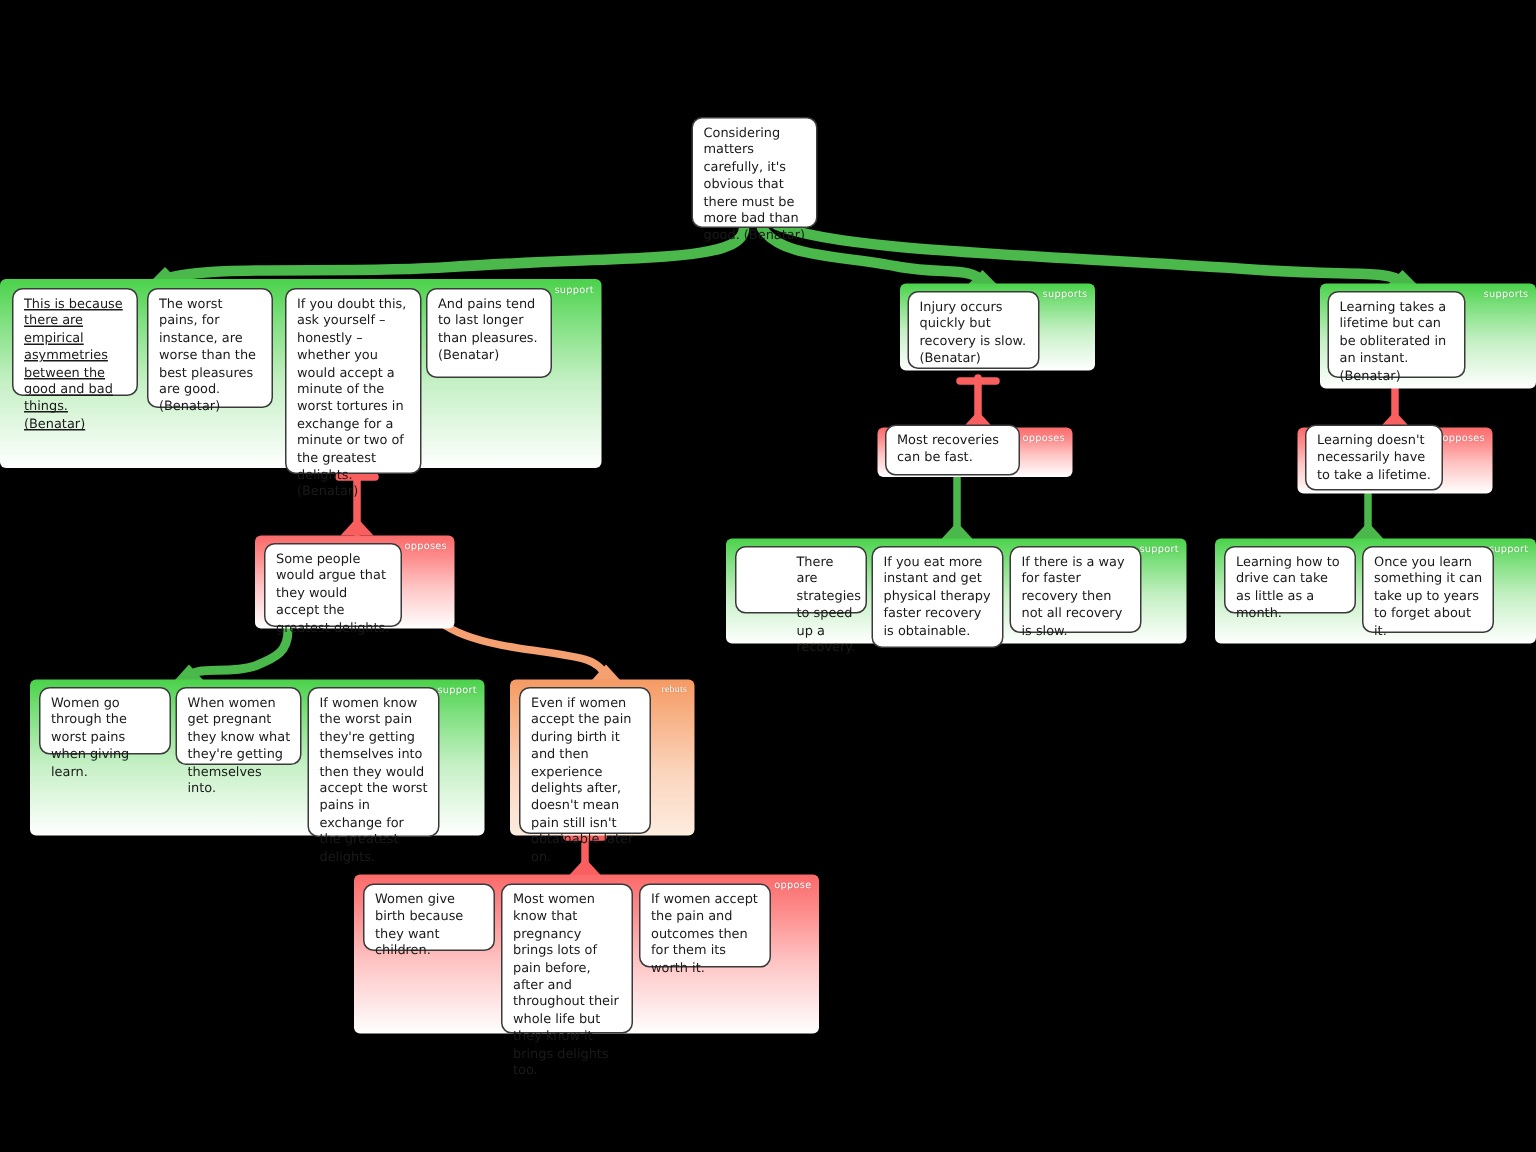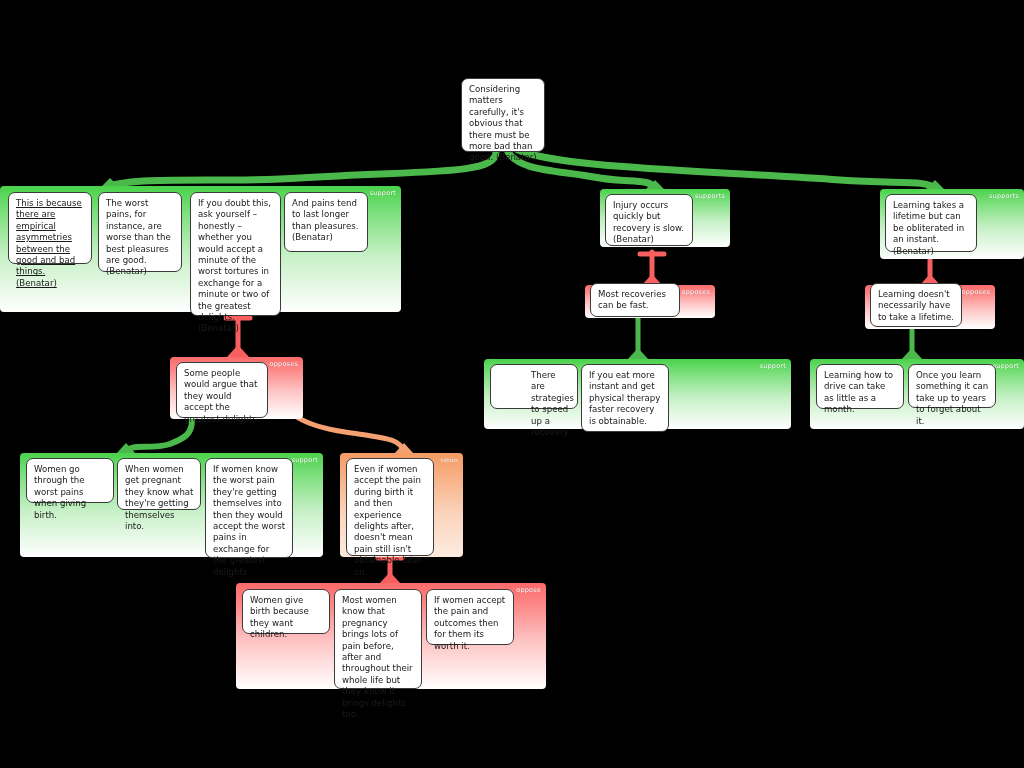--- a/index.html
+++ b/index.html
@@ -121,43 +121,46 @@
 
   <div class="group support" style="left:484px;top:359px;width:307px;height:70px;">
     <span class="grp-label">support</span>
   </div>
   <div class="node" style="left:490px;top:364px;width:88px;height:45px;padding-left:40px;">
     <p>There are strategies to speed up a recovery.</p>
   </div>
   <div class="node" style="left:581px;top:364px;width:88px;height:68px;">
     <p>If you eat more instant and get physical therapy faster recovery is obtainable.</p>
   </div>
+  <div class="node" style="left:673px;top:364px;width:88px;height:58px;">
+    <p>If there is a way for faster recovery then not all recovery is slow.</p>
+  </div>
 
   <div class="group support" style="left:810px;top:359px;width:214px;height:70px;">
     <span class="grp-label">support</span>
   </div>
   <div class="node" style="left:816px;top:364px;width:88px;height:45px;">
     <p>Learning how to drive can take as little as a month.</p>
   </div>
-  <div class="node" style="left:908px;top:364px;width:88px;height:44px;">
+  <div class="node" style="left:908px;top:364px;width:88px;height:58px;">
     <p>Once you learn something it can take up to years to forget about it.</p>
   </div>
 
   <div class="group opposes" style="left:170px;top:357px;width:133px;height:62px;">
     <span class="grp-label">opposes</span>
   </div>
   <div class="node" style="left:176px;top:362px;width:92px;height:56px;">
     <p>Some people would argue that they would accept the greatest delights.</p>
   </div>
 
   <div class="group support" style="left:20px;top:453px;width:303px;height:104px;">
     <span class="grp-label">support</span>
   </div>
   <div class="node" style="left:26px;top:458px;width:88px;height:45px;">
-    <p>Women go through the worst pains when giving birth.</p>
+    <p>Women go through the worst pains when giving learn.</p>
   </div>
   <div class="node" style="left:117px;top:458px;width:84px;height:52px;">
     <p>When women get pregnant they know what they're getting themselves into.</p>
   </div>
   <div class="node" style="left:205px;top:458px;width:88px;height:100px;">
     <p>If women know the worst pain they're getting themselves into then they would accept the worst pains in exchange for the greatest delights.</p>
   </div>
 
   <div class="group rebuts" style="left:340px;top:453px;width:123px;height:104px;">
     <span class="grp-label">rebuts</span>

